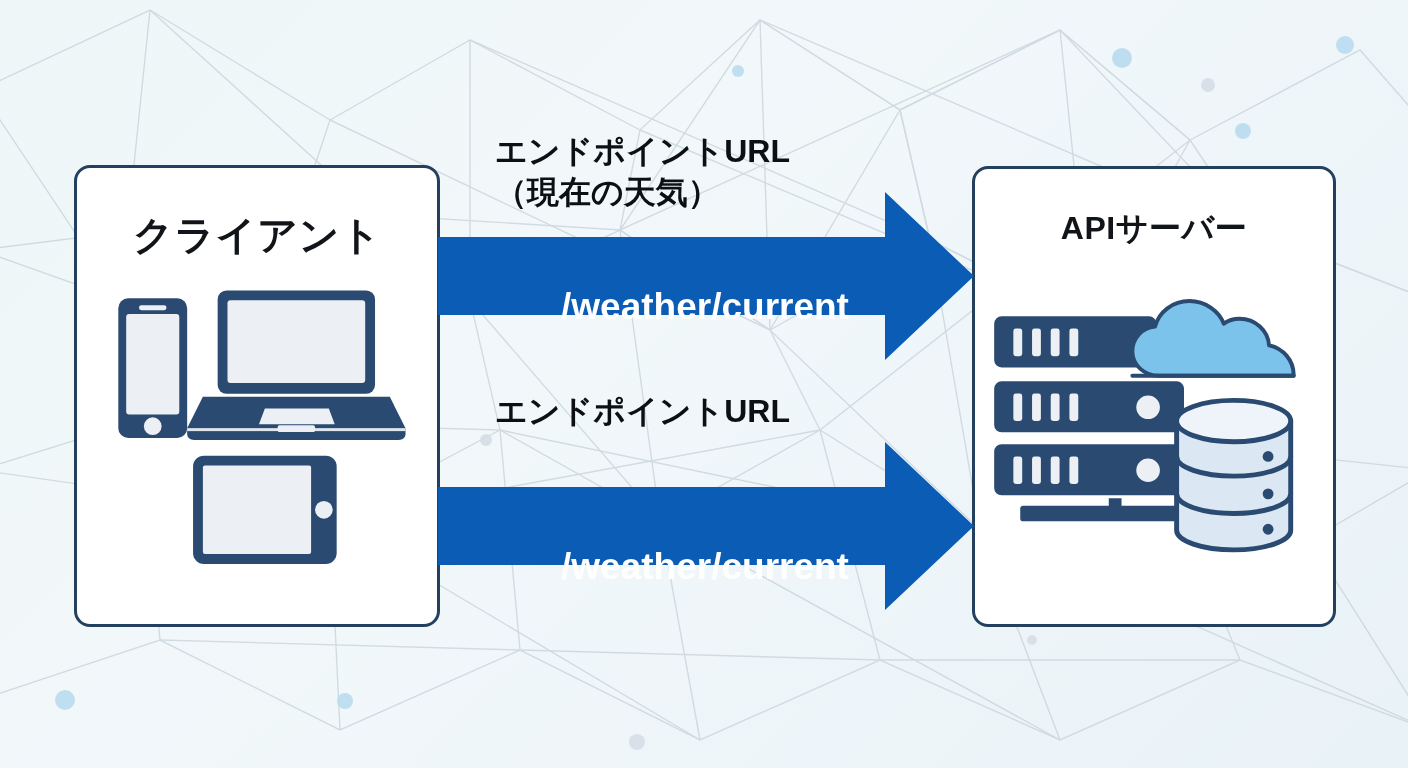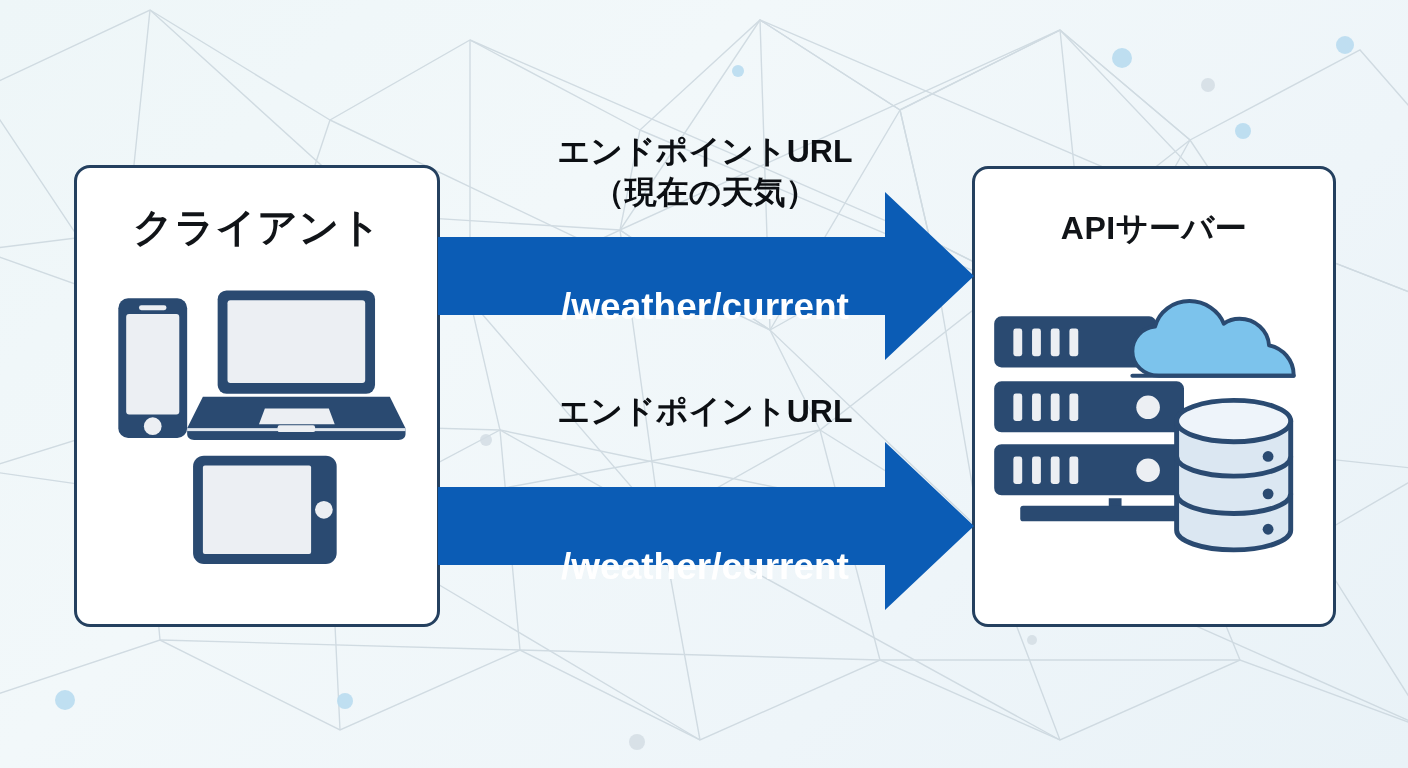--- a/index.html
+++ b/index.html
@@ -46,21 +46,21 @@
   .panel-title {
     position: absolute;
     left: 0;
     right: 0;
     text-align: center;
     font-weight: bold;
     color: #111418;
     letter-spacing: 0.5px;
   }
   #client-title {
-    top: 32px;
+    top: 40px;
     font-size: 40px;
   }
   #server-title {
     top: 38px;
     font-size: 32px;
   }
 
   
   .devices {
     position: absolute;
@@ -81,21 +81,21 @@
   .arrow {
     position: absolute;
     pointer-events: none;
   }
   #arrow-current { left: 438px; top: 186px; width: 540px; height: 180px; }
   #arrow-forecast { left: 438px; top: 436px; width: 540px; height: 180px; }
 
   
   .label-block {
     position: absolute;
-    text-align: center;
+    text-align: left;
     width: 420px;
   }
   #label-current { left: 495px; top: 131px; }
   #label-forecast { left: 495px; top: 391px; }
 
   .label-line {
     font-weight: bold;
     font-size: 32px;
     line-height: 41px;
     color: #0c0f13;

